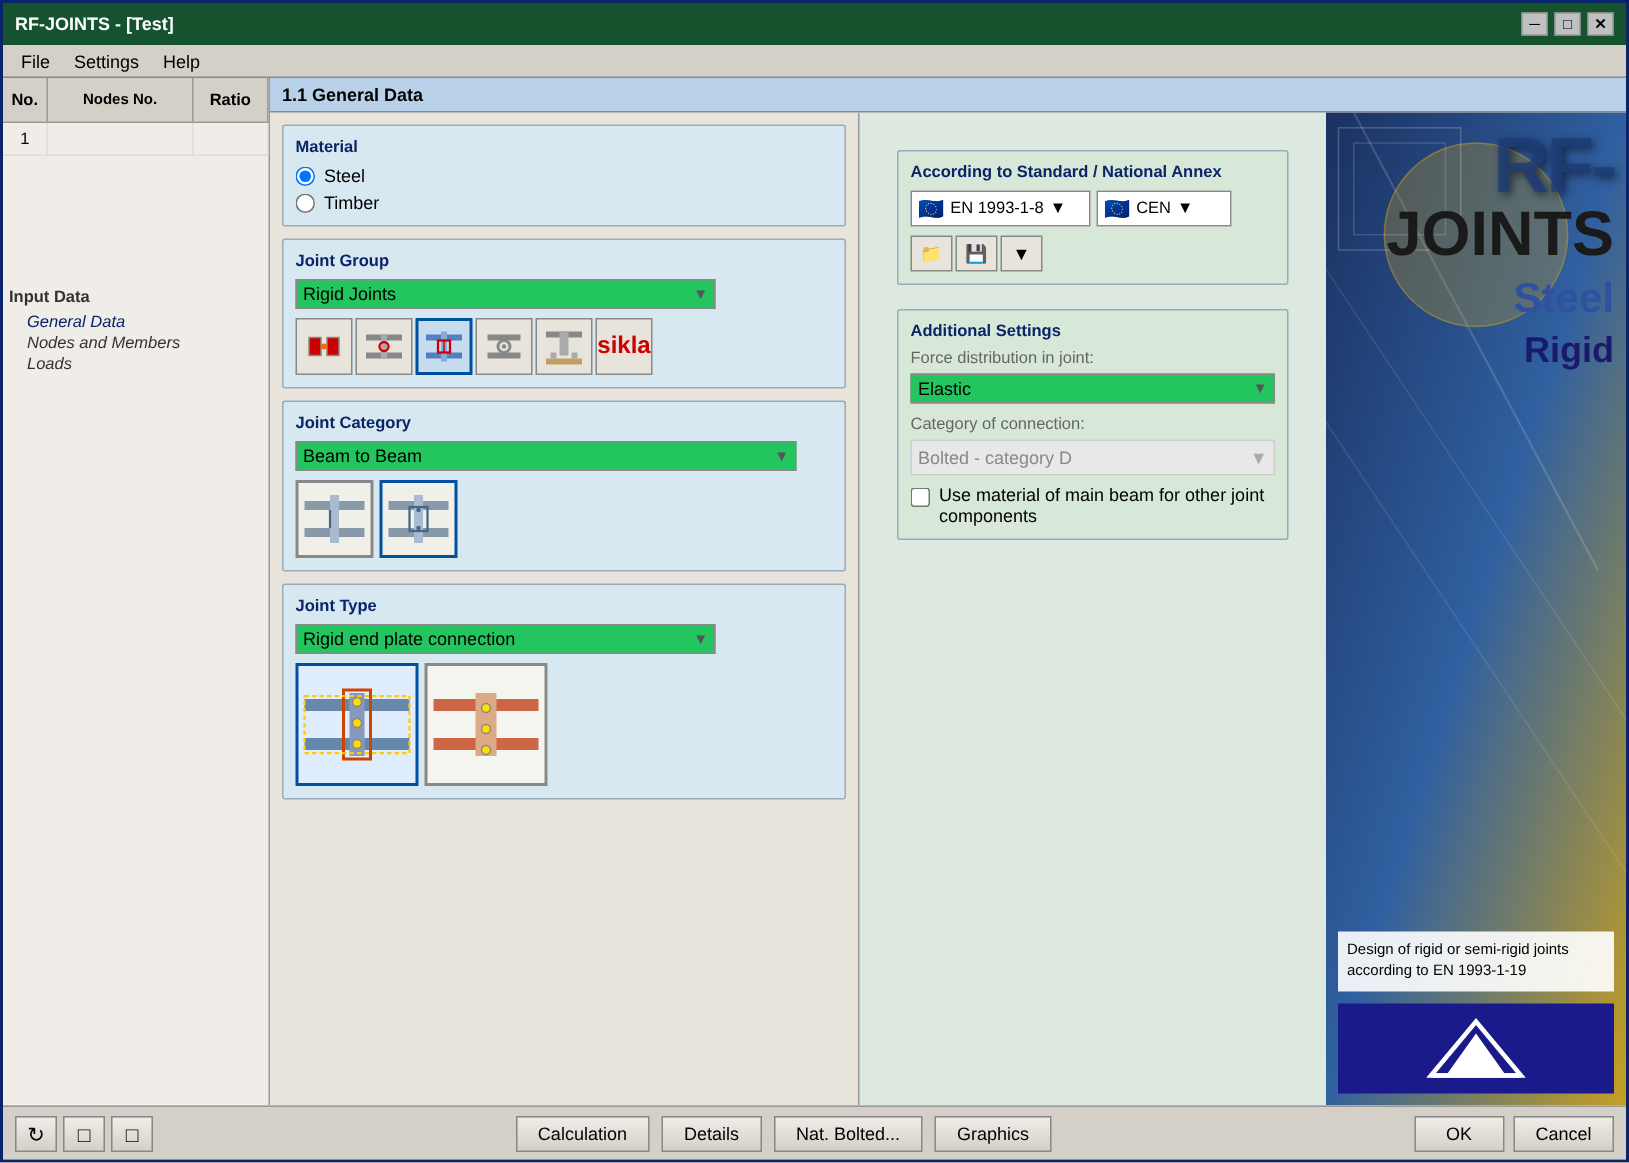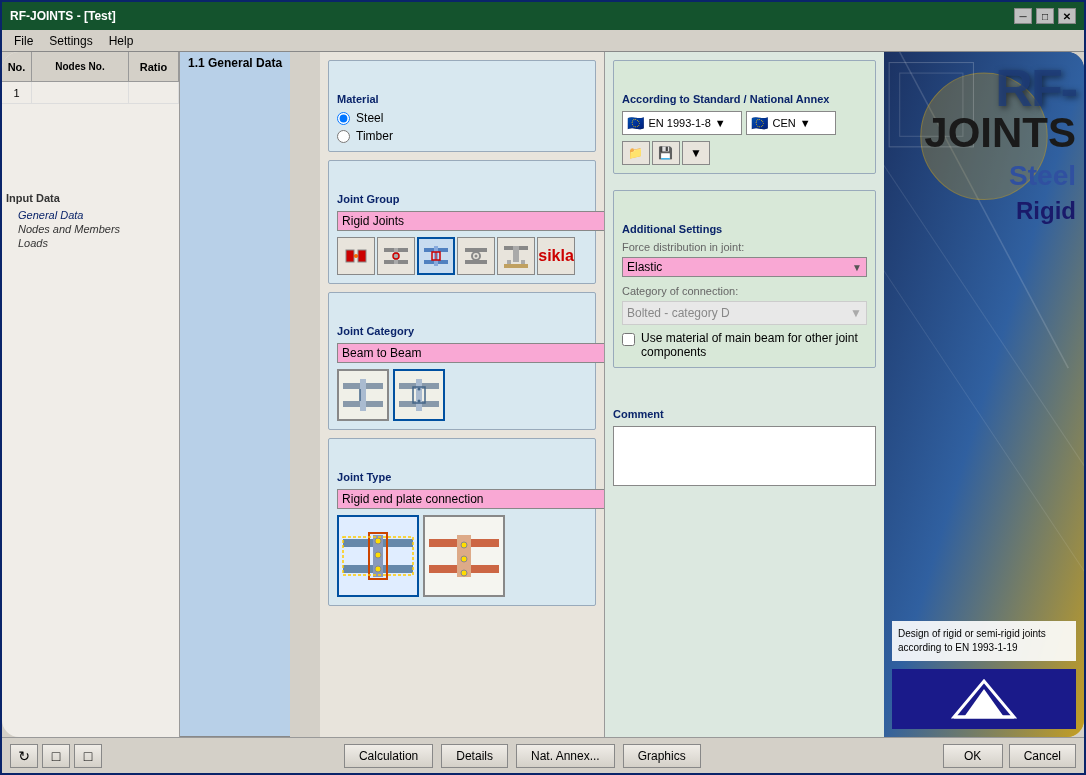--- a/index.html
+++ b/index.html
@@ -105,30 +105,29 @@
       border: 1px solid #9ab;
       border-radius: 2px;
       padding: 8px;
       margin-bottom: 8px;
     }
     .section-label {
       font-size: 11px;
       color: #0a246a;
       font-weight: bold;
       margin-bottom: 6px;
-      margin-top: 24px;
     }
 
     
     .radio-group { display: flex; flex-direction: column; gap: 4px; }
     .radio-item { display: flex; align-items: center; gap: 6px; cursor: pointer; }
     .radio-item input[type=radio] { margin: 0; }
     .dropdown {
       border: 1px solid #888;
-      background: #f9a8d4;
+      background: #22c55e;
       padding: 2px 4px;
       font-size: 12px;
       cursor: pointer;
       display: flex;
       align-items: center;
       justify-content: space-between;
     }
     .dropdown-md { width: 340px; }
     .dropdown-arrow { margin-left: 8px; color: #555; font-size: 10px; }
 
@@ -226,26 +225,26 @@
       width: 100%;
       resize: none;
       font-size: 12px;
       padding: 4px;
     }
     .main-form {
       flex: 1;
       overflow-y: auto;
     }
     .right-col {
-      width: 280px;
+      width: 312px;
       display: flex;
       flex-direction: column;
       background: #dce8e0;
       border-left: 1px solid #999;
-      padding: 8px;
+      padding: 25px;
       gap: 8px;
     }
 
     .toolbar-sm {
       display: flex;
       gap: 2px;
       margin-top: 4px;
     }
     .toolbar-sm-btn {
       width: 28px; height: 24px;
@@ -330,21 +329,21 @@
       <div class="title-btn">✕</div>
     </div>
   </div>
 
   <div class="menu-bar">
     <span class="menu-item">File</span>
     <span class="menu-item">Settings</span>
     <span class="menu-item">Help</span>
   </div>
 
-  <div class="main-container" style="flex:1; display:flex; overflow:hidden;border-radius:17px;">
+  <div class="main-container" style="flex:1; display:flex; overflow:hidden;">
 
     <div class="left-panel">
       <div class="left-table-header">
         <div class="col-header">No.</div>
         <div class="col-header" style="font-size:10px;">Nodes No.</div>
         <div class="col-header">Ratio</div>
       </div>
       <div class="left-table-row">
         <div class="left-table-cell">1</div>
         <div class="left-table-cell"></div>
@@ -352,21 +351,21 @@
       </div>
 
       <div class="left-nav" style="margin-top:80px;">
         <div class="nav-section">Input Data</div>
         <div class="nav-item active">General Data</div>
         <div class="nav-item">Nodes and Members</div>
         <div class="nav-item">Loads</div>
       </div>
     </div>
 
-    <div style="flex:1; display:flex; flex-direction:row; overflow:hidden;gap:30px;">
+    <div style="flex:1; display:flex; flex-direction:column; overflow:hidden;">
 
       <div class="panel-title">1.1 General Data</div>
 
       <div style="flex:1; display:flex; overflow:hidden;">
 
         <div class="main-form" style="flex:1; padding:8px; background:#e8e4dc; overflow-y:auto;">
 
           <div class="section-box">
             <div class="section-label">Material</div>
             <div class="radio-group">
@@ -431,21 +430,21 @@
                 </svg>
               </div>
               <div class="icon-btn" style="font-size:16px; font-weight:bold; color:#c00;">
                 <span>sikla</span>
               </div>
             </div>
           </div>
 
           <div class="section-box">
             <div class="section-label">Joint Category</div>
-            <div class="dropdown dropdown-md" style="width:284px;">
+            <div class="dropdown dropdown-md" style="width:334px;">
               <span>Beam to Beam</span>
               <span class="dropdown-arrow">▼</span>
             </div>
             <div class="joint-category-imgs">
               <div class="jcat-img">
                 <svg width="44" height="44" viewBox="0 0 44 44">
                   <rect x="2" y="10" width="40" height="6" fill="#8899aa"></rect>
                   <rect x="2" y="28" width="40" height="6" fill="#8899aa"></rect>
                   <rect x="19" y="6" width="6" height="32" fill="#aabbd0"></rect>
                   <line x1="19" y1="16" x2="19" y2="28" stroke="#446688" stroke-width="1.5"></line>
@@ -540,24 +539,20 @@
             <div class="category-disabled">
               <span>Bolted - category D</span>
               <span style="color:#aaa;">▼</span>
             </div>
             <div class="checkbox-row">
               <input type="checkbox" style="">
               <label style="font-size:12px;">Use material of main beam for other joint components</label>
             </div>
           </div>
 
-          <div>
-            <div class="section-label">Comment</div>
-            <textarea class="comment-box" style=""></textarea>
-          </div>
 
         </div>
 
         <div class="brand-illustration" style="width:200px; min-width:200px;">
 
           <svg style="position:absolute;top:0;left:0;width:100%;height:100%;" viewBox="0 0 200 650" preserveAspectRatio="xMidYMid slice">
             <defs>
               <linearGradient id="bg1" x1="0%" y1="0%" x2="100%" y2="100%">
                 <stop offset="0%" style="stop-color:#1a3060"></stop>
                 <stop offset="50%" style="stop-color:#3060a0"></stop>
@@ -601,21 +596,21 @@
 
   <div class="bottom-toolbar">
     <div class="bottom-left">
       <div class="btn-icon">↻</div>
       <div class="btn-icon">□</div>
       <div class="btn-icon">□</div>
     </div>
     <div class="bottom-center">
       <button class="btn">Calculation</button>
       <button class="btn">Details</button>
-      <button class="btn">Nat. Annex...</button>
+      <button class="btn">Nat. Bolted...</button>
       <button class="btn">Graphics</button>
     </div>
     <div class="bottom-right">
       <button class="btn btn-ok">OK</button>
       <button class="btn">Cancel</button>
     </div>
   </div>
 
 </div>
 

